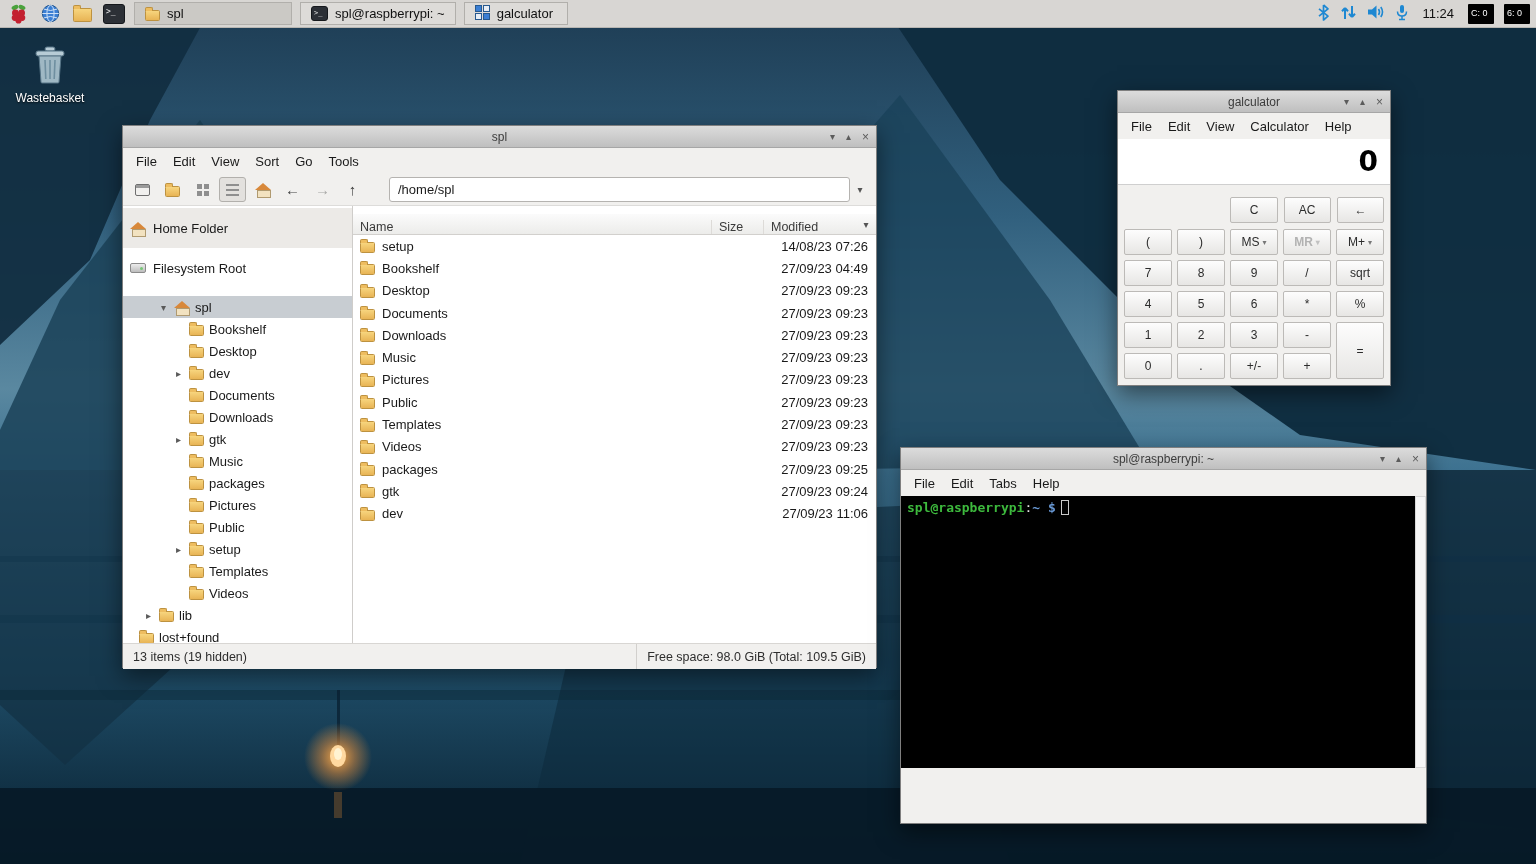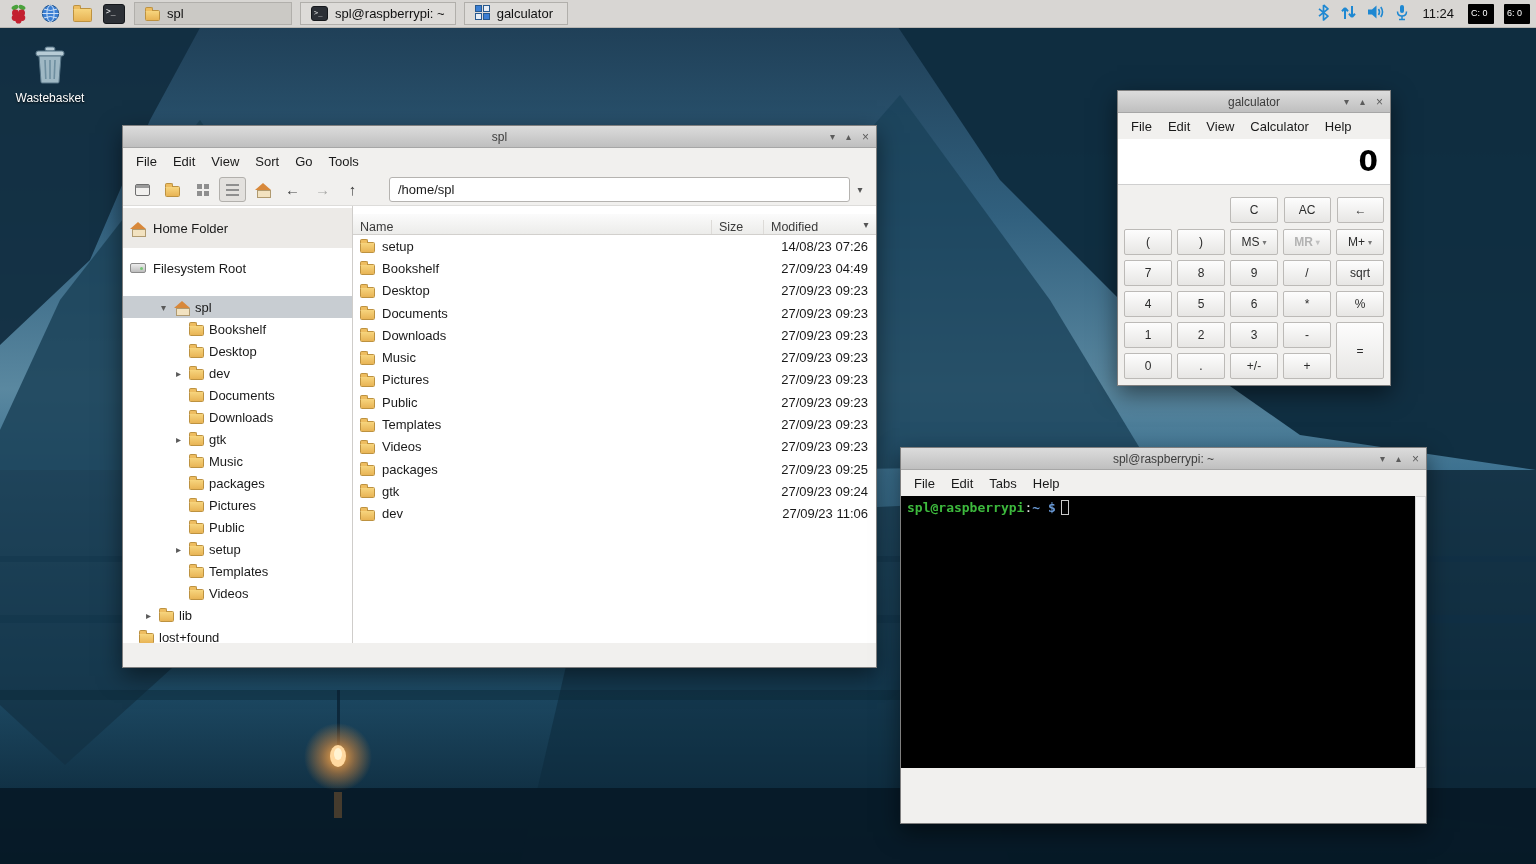--- a/index.html
+++ b/index.html
@@ -499,20 +499,25 @@
             <span class="cell-name">
               <span class="folder-icon"></span>
               <span>dev</span>
             </span>
             <span class="cell-size"></span>
             <span class="cell-mod">27/09/23 11:06</span>
           </div>
         </div>
     </div>
   </div>
+  <div id="fm-status">
+    <span class="left">13 items (19 hidden)</span>
+    <span class="spacer"></span>
+    <span class="right">Free space: 98.0 GiB (Total: 109.5 GiB)</span>
+  </div>
 </div>
 
 <div class="window" id="calc">
   <div class="titlebar">
     <span>galculator</span>
     <span class="controls">
       <span>▾</span>
       <span>▴</span>
       <span style="font-size:12px;">×</span>
     </span>

